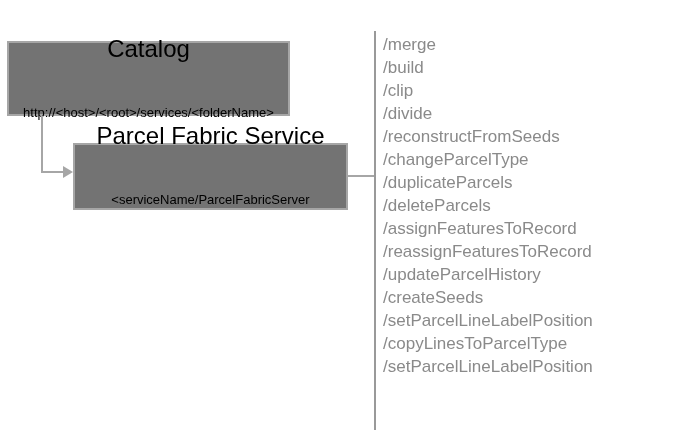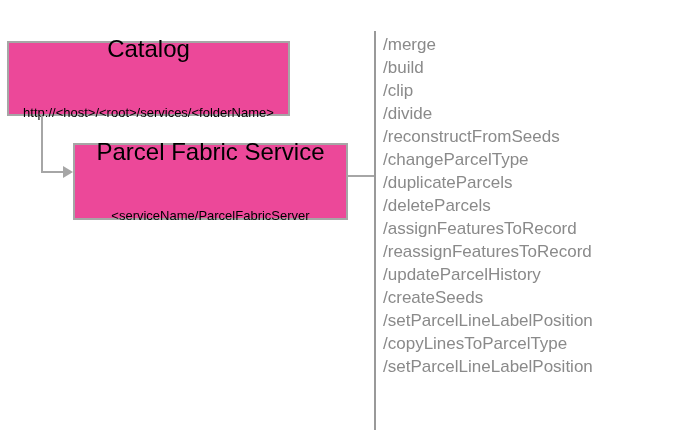--- a/index.html
+++ b/index.html
@@ -9,31 +9,31 @@
   .canvas {
     position: relative;
     width: 690px;
     height: 442px;
     background: #ffffff;
     overflow: hidden;
   }
 
   .node-box {
     position: absolute;
-    background: #ec4899;
+    background: #737373;
     border: 2px solid #a6a6a6;
     display: flex;
     flex-direction: column;
     align-items: center;
     justify-content: center;
     gap: 3px;
     text-align: center;
   }
   .catalog-box { left: 7px; top: 41px; width: 283px; height: 75px; }
-  .service-box { left: 73px; top: 143px; width: 275px; height: 77px; }
+  .service-box { left: 73px; top: 143px; width: 275px; height: 67px; justify-content: flex-end; }
 
   .node-title {
     font-size: 24px;
     color: #000000;
     line-height: 1.1;
   }
   .node-subtitle {
     font-size: 13px;
     color: #000000;
     line-height: 1.2;

